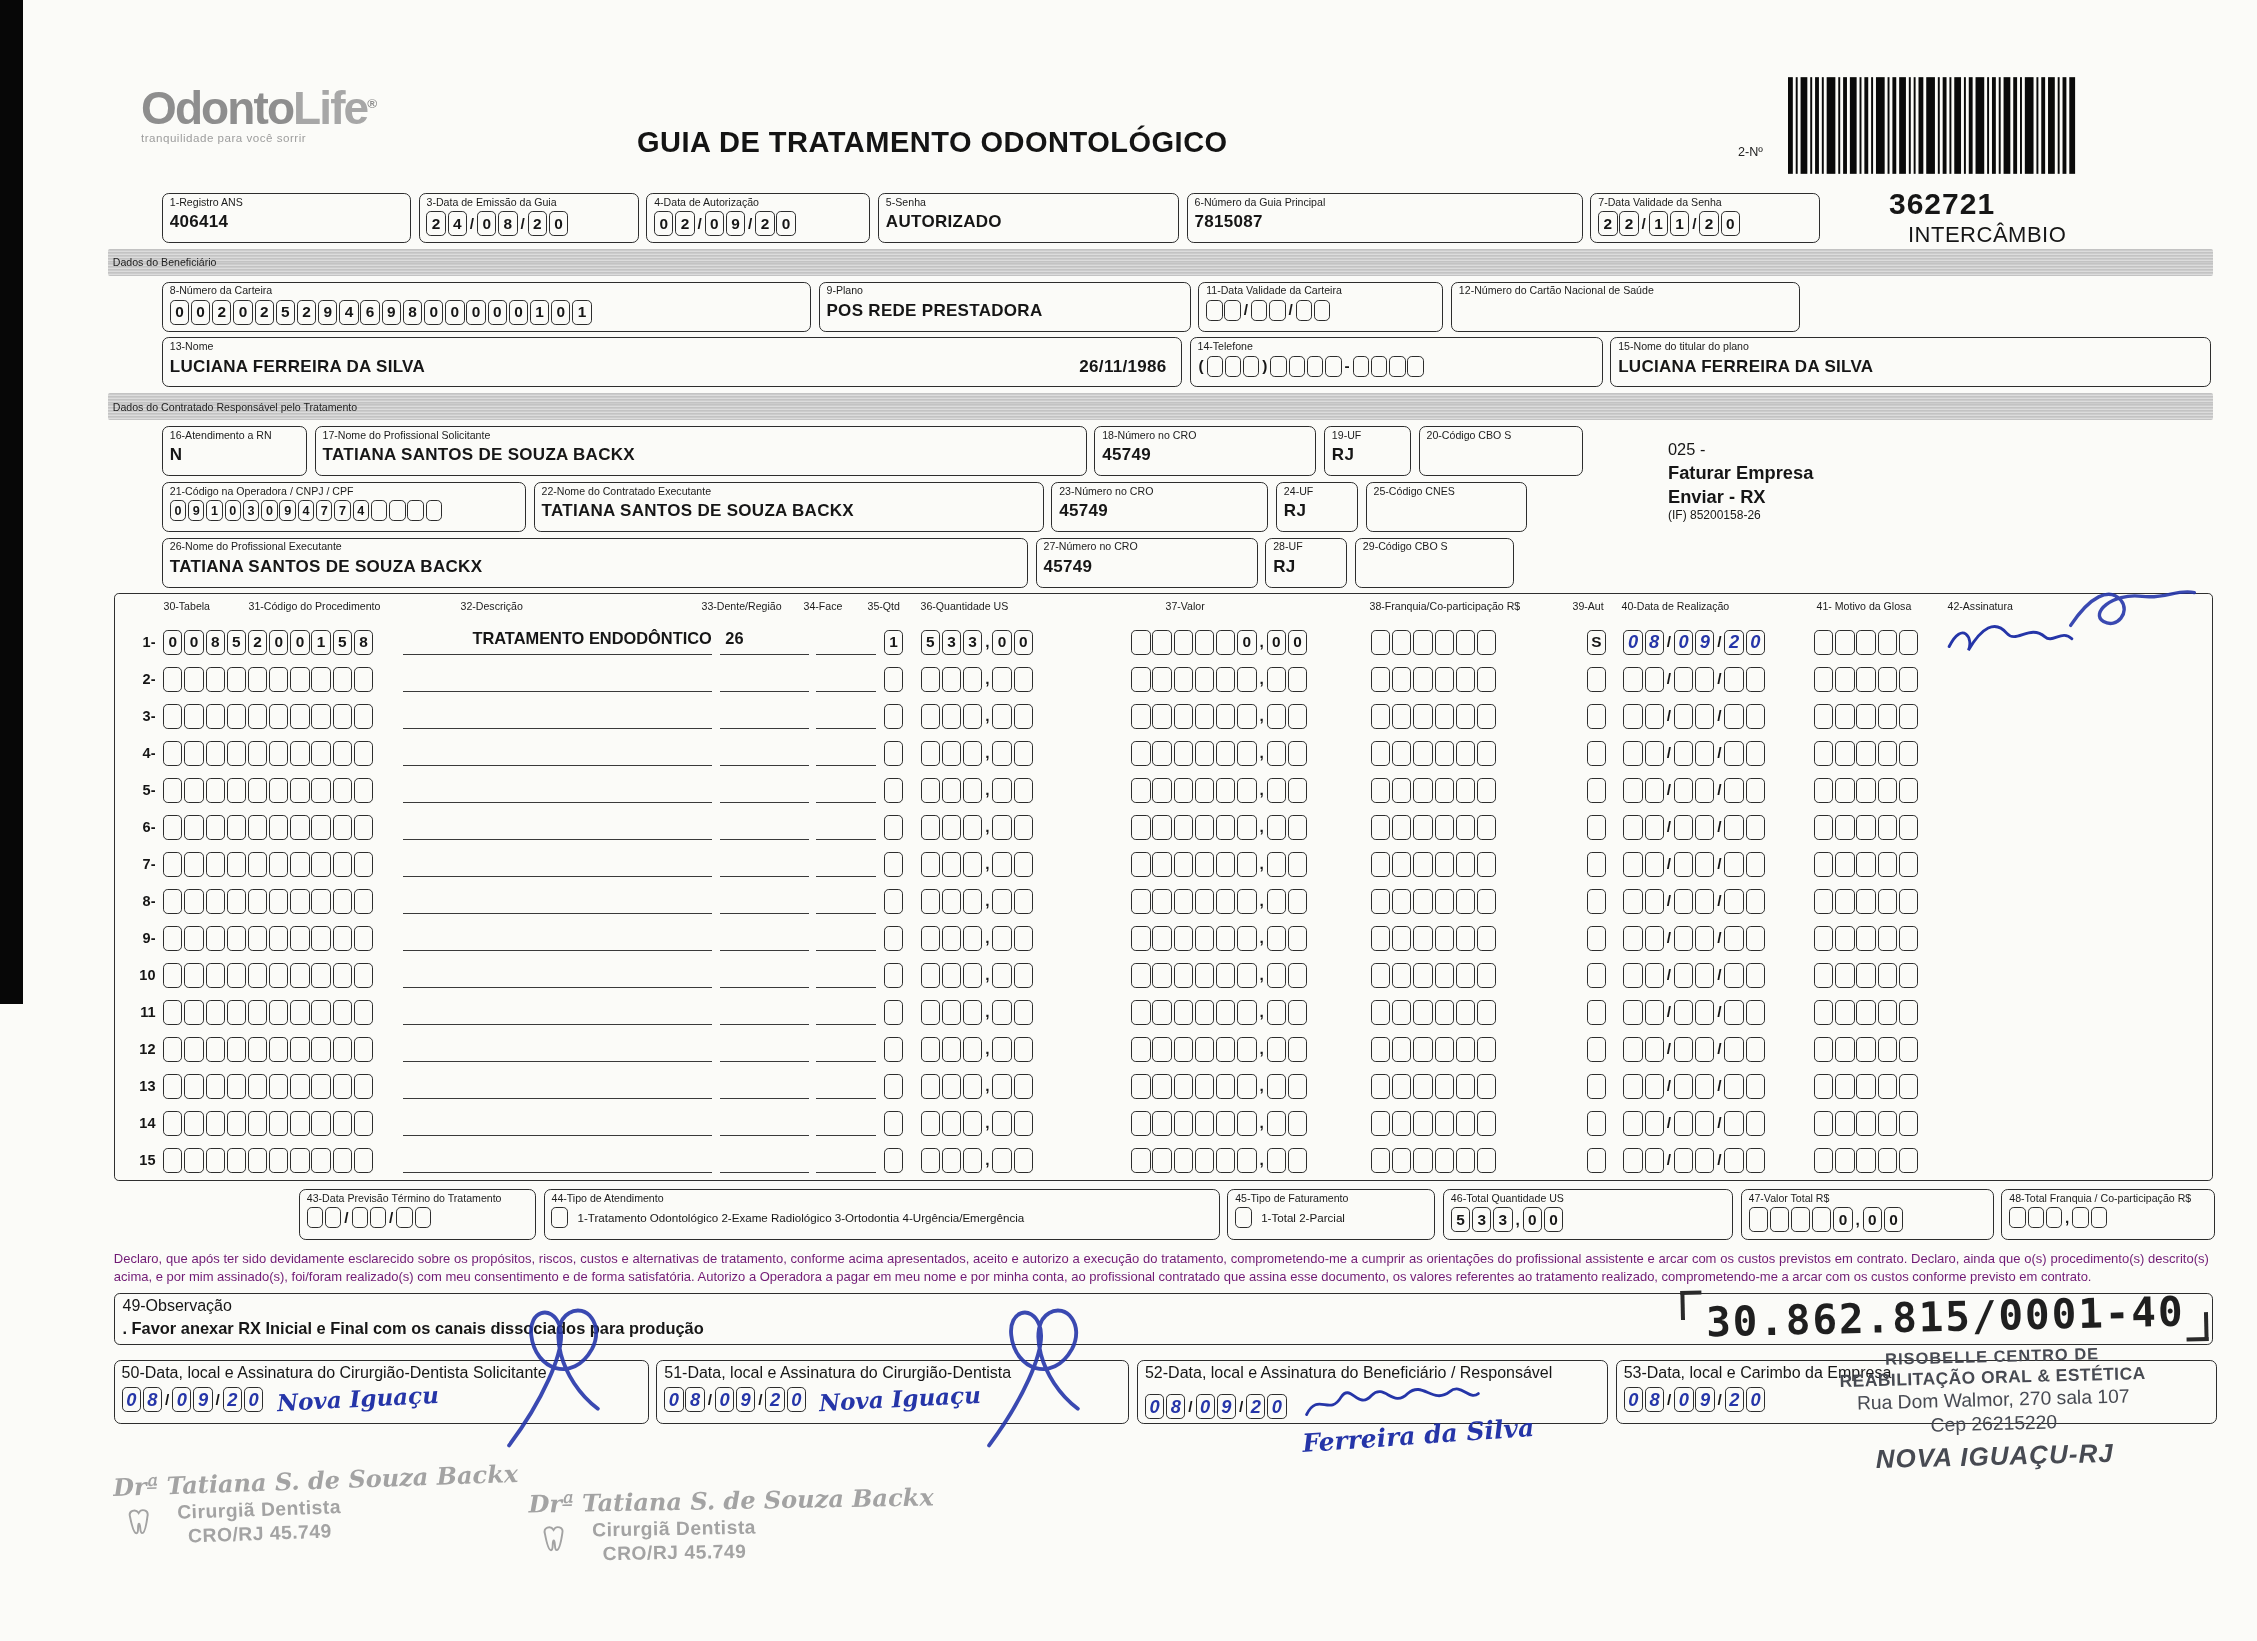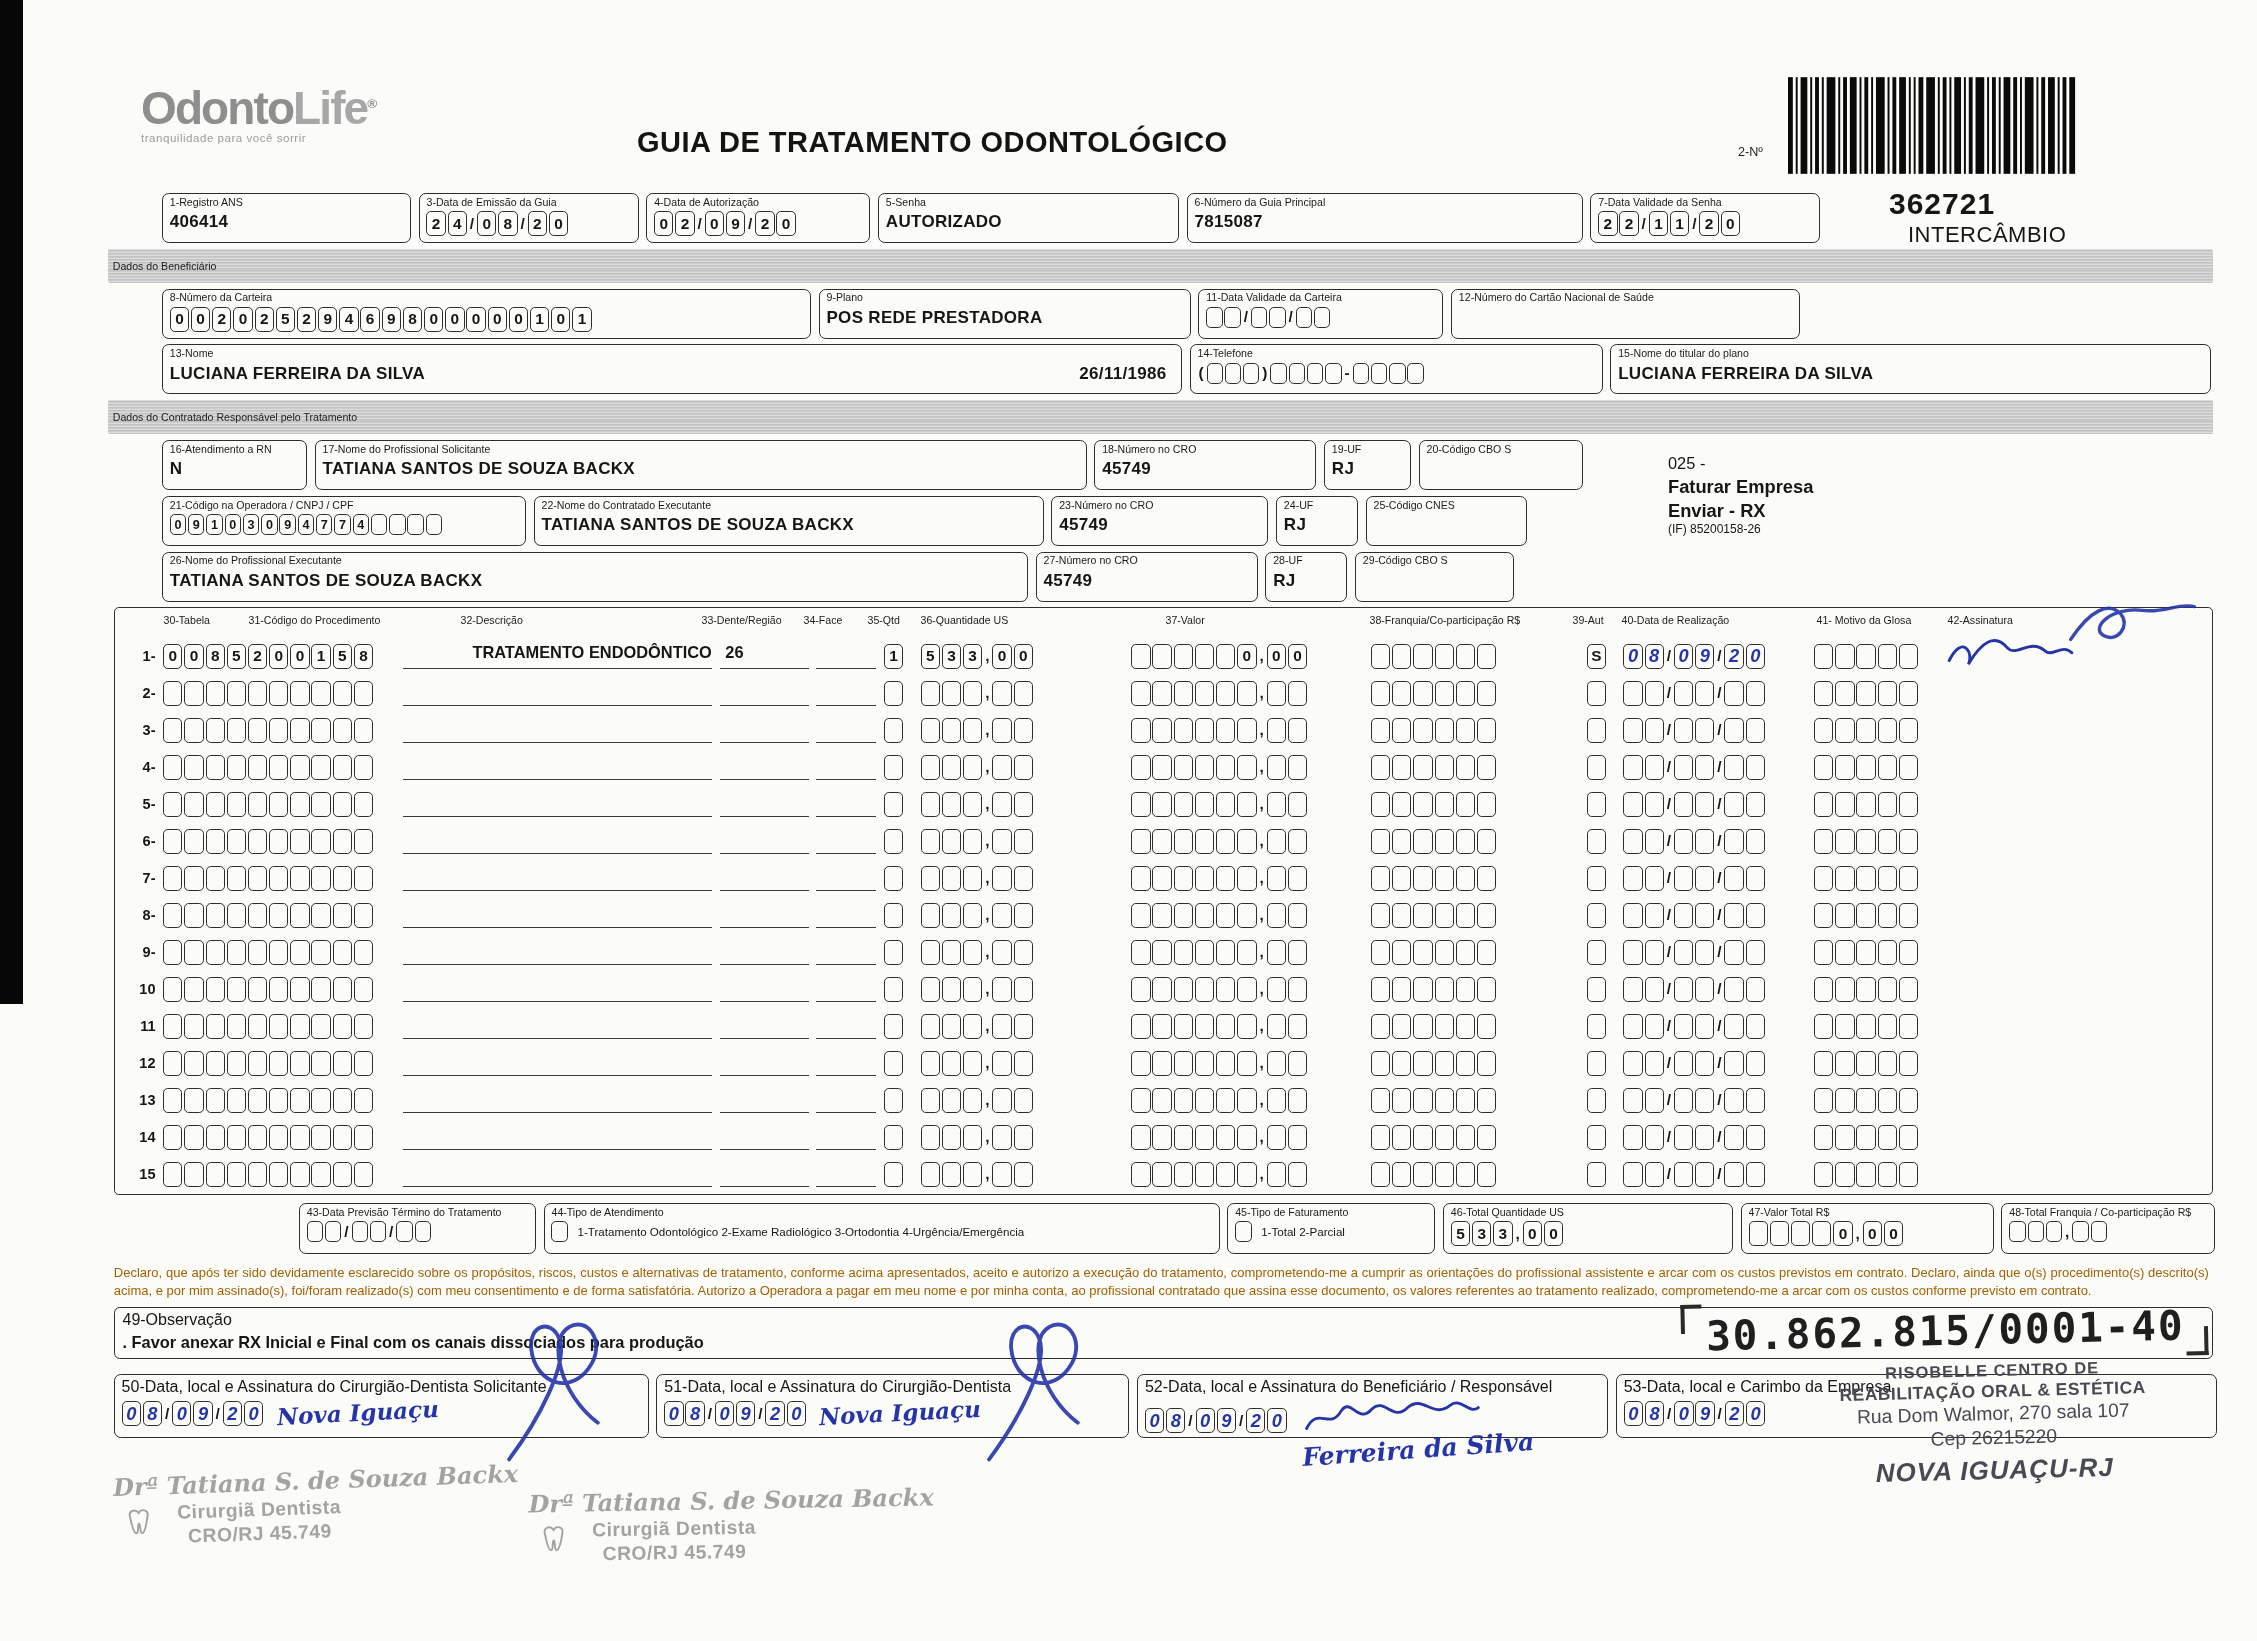--- a/index.html
+++ b/index.html
@@ -18,21 +18,21 @@
                font-size:29px; font-weight:bold; letter-spacing:0.5px; color:#141414; }
   .barcode-wrap { position:absolute; left:1788px; top:77px; }
   .barcode-lbl { position:absolute; left:-50px; top:68px; font-size:12.6px; color:#222; }
   .guide-no { position:absolute; left:1889px; top:187px; font-size:30px; font-weight:bold; letter-spacing:1px; }
   .guide-type { position:absolute; left:1908px; top:222px; font-size:22px; letter-spacing:0.5px; }
 
   
   .form { position:absolute; left:108px; top:193px; width:2105px; }
   .row { display:flex; gap:7.7px; margin:0 0 5.8px 54px; }
   .row.full { margin-left:5.8px; }
-  .bar { height:34px; margin:3.9px 0 5.8px 0; padding-left:4.8px; display:flex; align-items:center;
+  .bar { height:27px; margin:3.9px 0 5.8px 0; padding-left:4.8px; display:flex; align-items:center;
          font-size:10.6px; color:#1d1d1d; border-radius:1.9px;
          background:repeating-linear-gradient(0deg,#c3c3c3 0 1px,#dcdcdc 1px 1.9px,#cccccc 1.9px 2.9px); }
 
   .fbox { border:1.9px solid #2d2d2d; border-radius:6.8px; min-height:50px; padding:2.9px 6.8px; flex:none; position:relative; }
   .fbox .lbl { font-size:10.6px; line-height:11.6px; color:#1b1b1b; white-space:nowrap; overflow:hidden; }
   .fbox .val { font-size:17px; font-weight:bold; margin-top:3.9px; letter-spacing:0.3px; white-space:nowrap; }
   .fbox .val.split { display:flex; justify-content:space-between; }
   .fbox .val .extra { font-weight:bold; padding-right:7.7px; }
 
   
@@ -66,21 +66,21 @@
   .uline { border-bottom:1.9px solid #3a3a3a; height:29px; flex:none; font-weight:bold; font-size:16.4px; padding:3.9px 0 0 5.8px; white-space:nowrap; overflow:visible;text-align:right; }
   .u-desc { width:309px; } .u-dente { width:89px; text-align:left; } .u-face { width:60px; }
   .c-cod{width:232px}.c-qtd{width:29px}.c-qus{width:203px}.c-val{width:232px}
   .c-fra{width:208px}.c-aut{width:29px}.c-dat{width:183px}.c-glo{width:121px}
   .sigsp { flex:1; position:relative; height:37px; }
 
   
   .opts { font-size:11.6px; line-height:12.6px; margin:7.7px 0 0 7.7px; white-space:nowrap; }
   .inrow { display:flex; align-items:flex-start; }
 
-  .declaration { margin:9.7px 0 7.7px 5.8px; width:2095px; font-size:13px; line-height:1.38; text-align:justify; color:#a16207; }
+  .declaration { margin:9.7px 0 7.7px 5.8px; width:2095px; font-size:13px; line-height:1.38; text-align:justify; color:#701a75; }
 
   .obs { margin-left:5.8px; width:2099px; border:1.9px solid #2d2d2d; border-radius:5.8px; min-height:52px; padding:2.9px 7.7px; position:relative; }
   .obs .val { font-size:16.4px; font-weight:bold; margin-top:3.9px; }
   .cnpj { position:absolute; right:27px; top:-1.9px; font-size:41px; font-weight:bold; letter-spacing:1.9px;
           color:#1f1f1f; transform:rotate(-1.3deg); font-family:"DejaVu Sans Mono", monospace; }
   .cnpj::before { content:""; position:absolute; left:-25px; top:-7.7px; width:17.4px; height:25px;
                   border-left:4.8px solid #2a2a2a; border-top:4.8px solid #2a2a2a; }
   .cnpj::after  { content:""; position:absolute; right:-23px; bottom:-5.8px; width:17.4px; height:25px;
                   border-right:4.8px solid #2a2a2a; border-bottom:4.8px solid #2a2a2a; }
 

